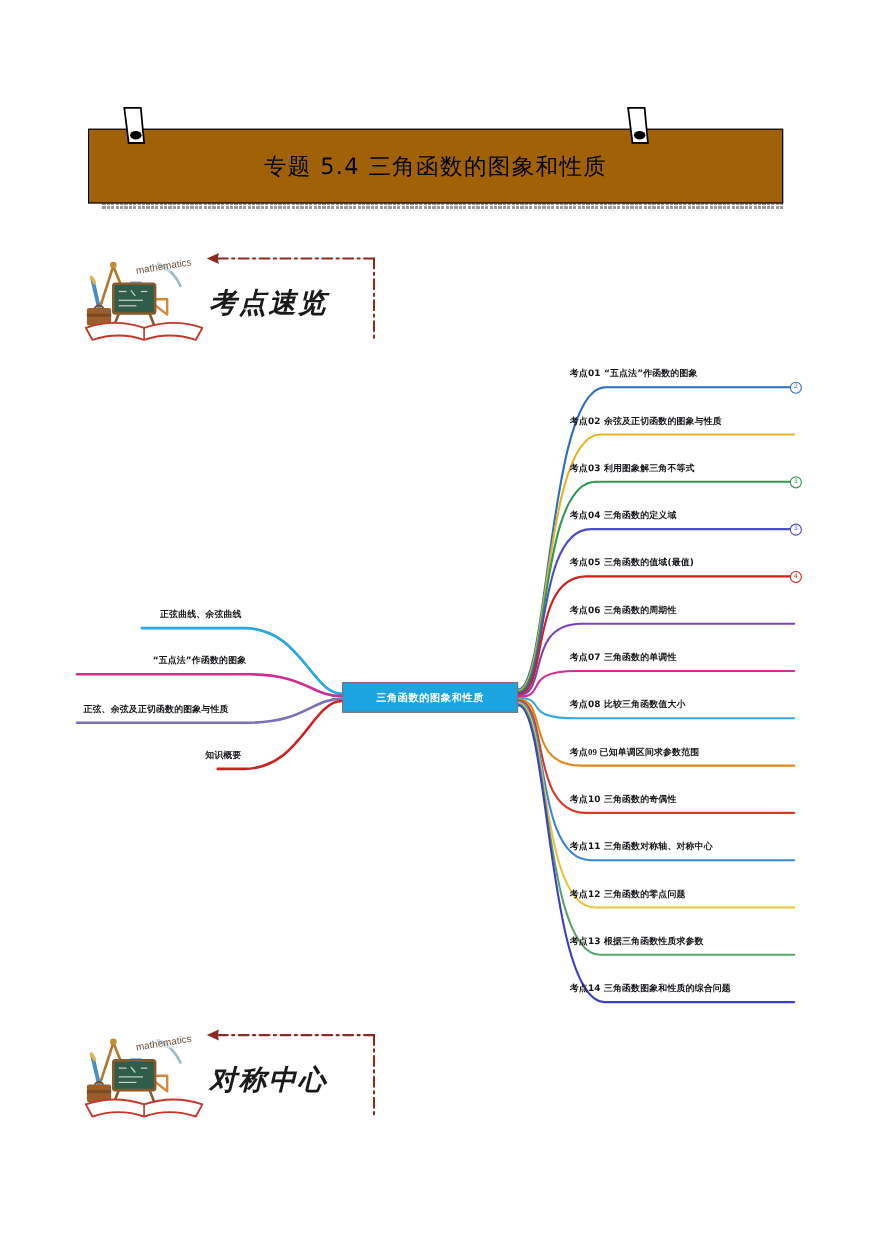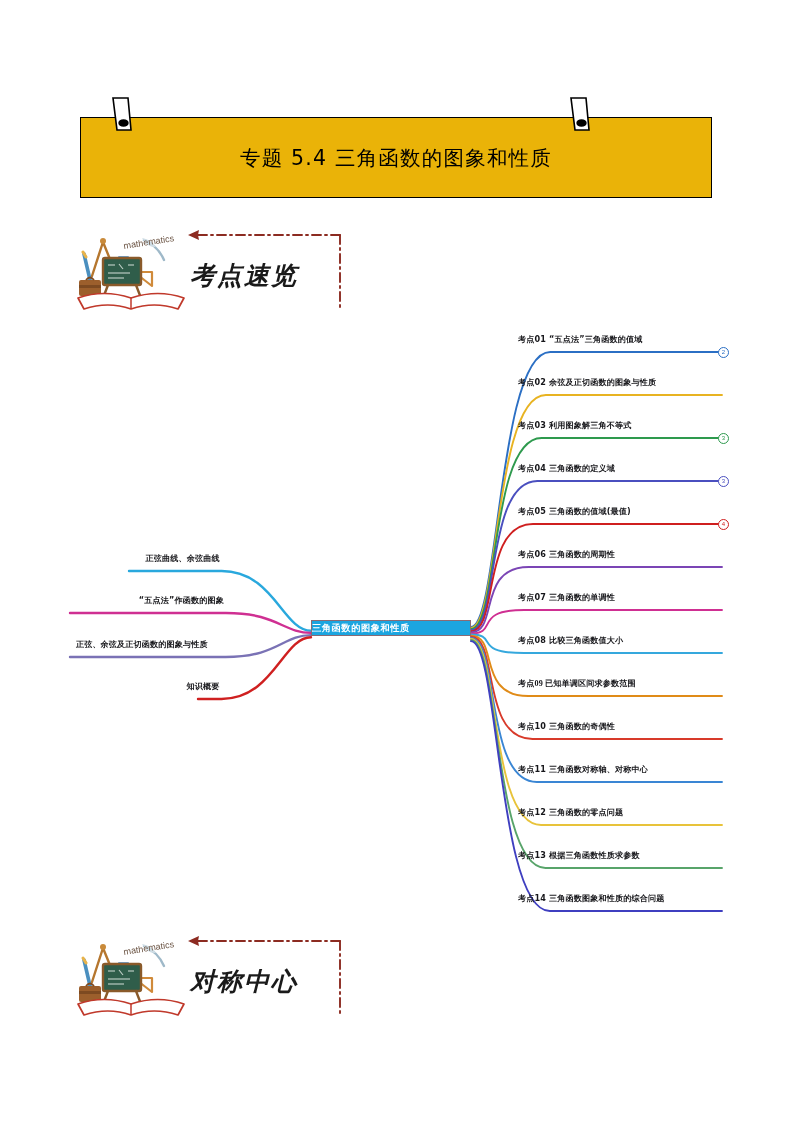--- a/index.html
+++ b/index.html
@@ -6,22 +6,22 @@
   body {
     width:794px; height:1123px;
     background:#ffffff;
     font-family:"Liberation Serif","DejaVu Serif",serif;
     position:relative;
     overflow:hidden;
   }
 
   
   #title-banner{
-    position:absolute; left:80px; top:117px; width:632px; height:81px;
-    border:1.6px solid #000; background:#eab308; box-sizing:border-box;
+    position:absolute; left:80px; top:117px; width:632px; height:68px;
+    border:1.6px solid #000; background:#a16207; box-sizing:border-box;
     z-index:5;
   }
   #title-text{
     position:absolute; left:0; top:0; width:100%; height:100%;
     display:flex; align-items:center; justify-content:center;
     font-size:20.5px; letter-spacing:1.2px; color:#000;
     font-family:"DejaVu Sans","Liberation Sans",sans-serif;
     white-space:nowrap;
   }
   #banner-shadow{
@@ -53,23 +53,23 @@
   .node-label{
     position:absolute;
     font-family:"DejaVu Sans","Liberation Sans",sans-serif;
     font-size:8.1px; color:#16161a; white-space:nowrap;
     font-weight:bold; letter-spacing:.15px;
     z-index:4;
   }
   .node-label.left{ text-align:right; }
 
   #center-node{
-    position:absolute; left:311px; top:620px; width:160px; height:16px;
+    position:absolute; left:311px; top:620px; width:160px; height:28px;
     background:#1ba5e0; border:1.1px solid #8a6b74; box-sizing:border-box;
-    display:flex; align-items:center; 
+    display:flex; align-items:center; justify-content:center;
     z-index:6;
   }
   #center-node-label{
     font-family:"DejaVu Sans","Liberation Sans",sans-serif;
     font-size:9.2px; font-weight:bold; color:#ffffff;
     letter-spacing:.6px; white-space:nowrap;
   }
 
   .pagebadge{
     position:absolute; width:11px; height:11px; border-radius:50%;
@@ -182,21 +182,21 @@
         <path d="M311 637.3 C 283 637.3, 273.5 699, 221.5 699 L 198 699" stroke="#cf2020" stroke-width="2.4" fill="none" stroke-linecap="round"></path>
       </g>
   </svg>
 </div>
 
 <div id="center-node">
   <span id="center-node-label">三角函数的图象和性质</span>
 </div>
 
 <div id="labels-layer">
-    <div class="node-label" style="left: 518px; top: 334px;">考点01  “五点法”三角函数的值域</div>
+    <div class="node-label" style="left: 518px; top: 334px;">考点01  “五点法”作函数的图象</div>
     <div class="pagebadge" style="left: 718px; top: 346.5px; border: 1px solid rgb(43, 111, 196); color: rgb(43, 111, 196);">2</div>
     <div class="node-label" style="left: 518px; top: 377px;">考点02  余弦及正切函数的图象与性质</div>
     <div class="node-label" style="left: 518px; top: 420px;">考点03  利用图象解三角不等式</div>
     <div class="pagebadge" style="left: 718px; top: 432.5px; border: 1px solid rgb(46, 154, 78); color: rgb(46, 154, 78);">3</div>
     <div class="node-label" style="left: 518px; top: 463px;">考点04  三角函数的定义域</div>
     <div class="pagebadge" style="left: 718px; top: 475.5px; border: 1px solid rgb(74, 79, 191); color: rgb(74, 79, 191);">3</div>
     <div class="node-label" style="left: 518px; top: 506px;">考点05  三角函数的值域(最值)</div>
     <div class="pagebadge" style="left: 718px; top: 518.5px; border: 1px solid rgb(207, 31, 31); color: rgb(207, 31, 31);">4</div>
     <div class="node-label" style="left: 518px; top: 549px;">考点06  三角函数的周期性</div>
     <div class="node-label" style="left: 518px; top: 592px;">考点07  三角函数的单调性</div>

